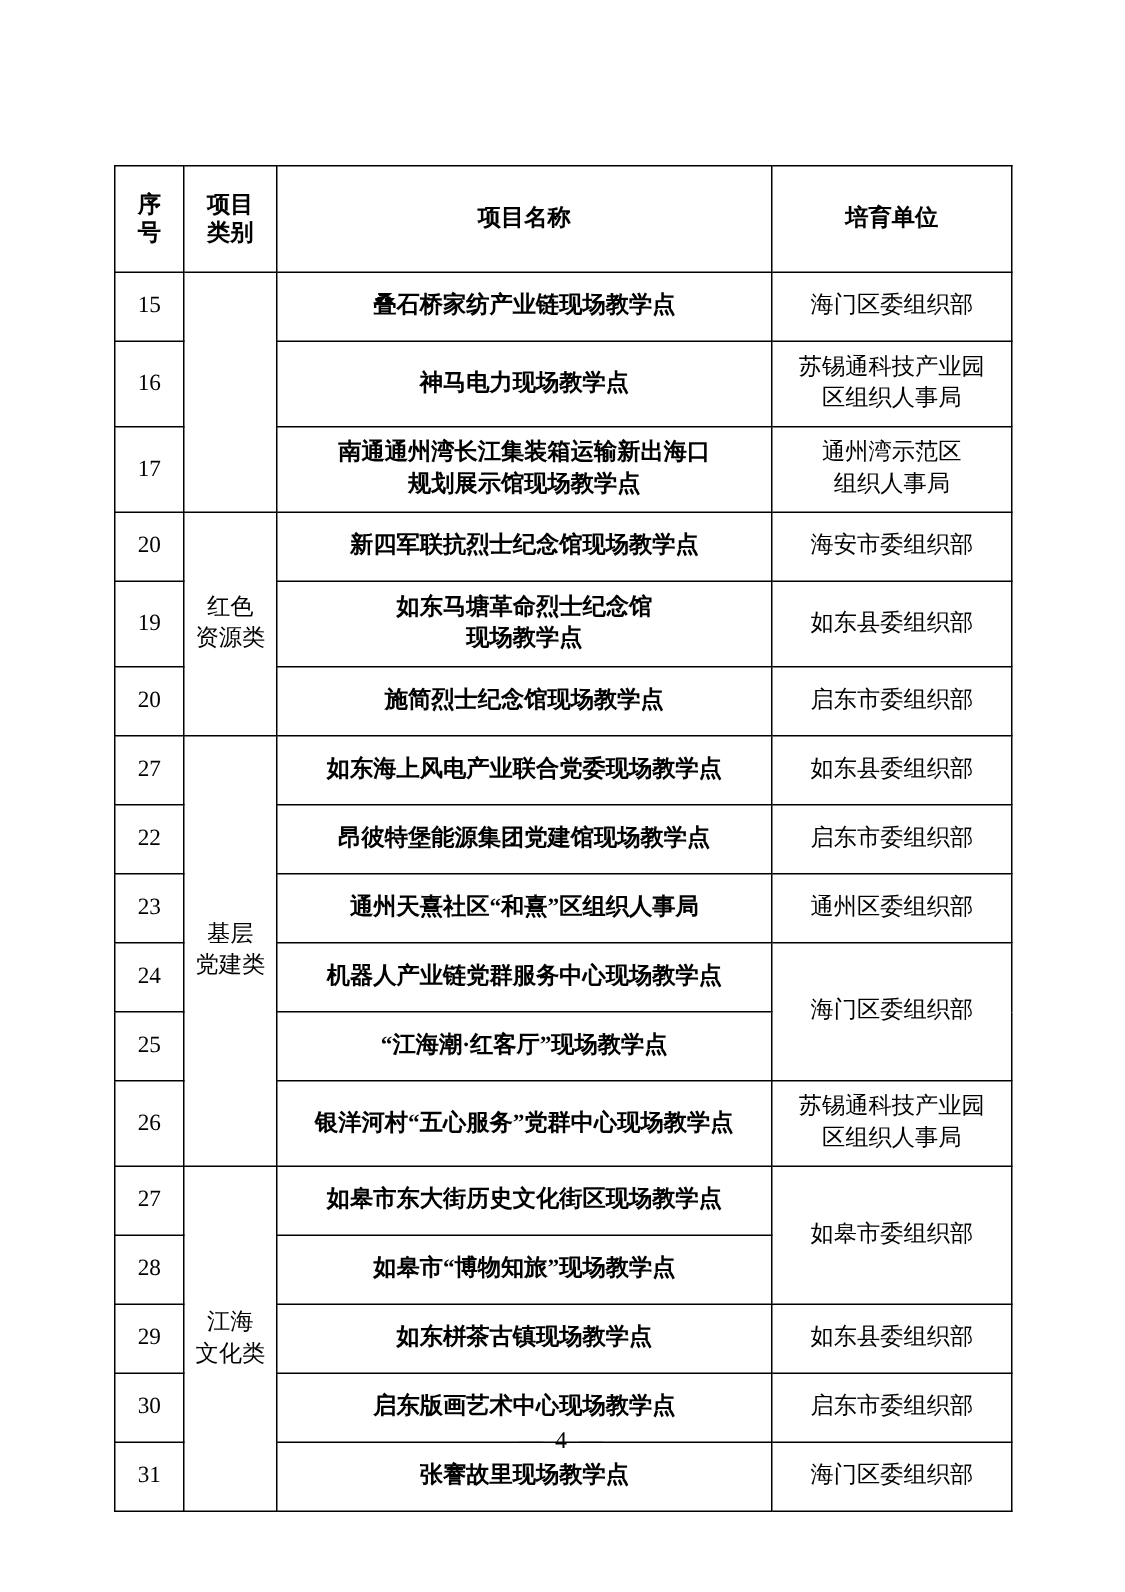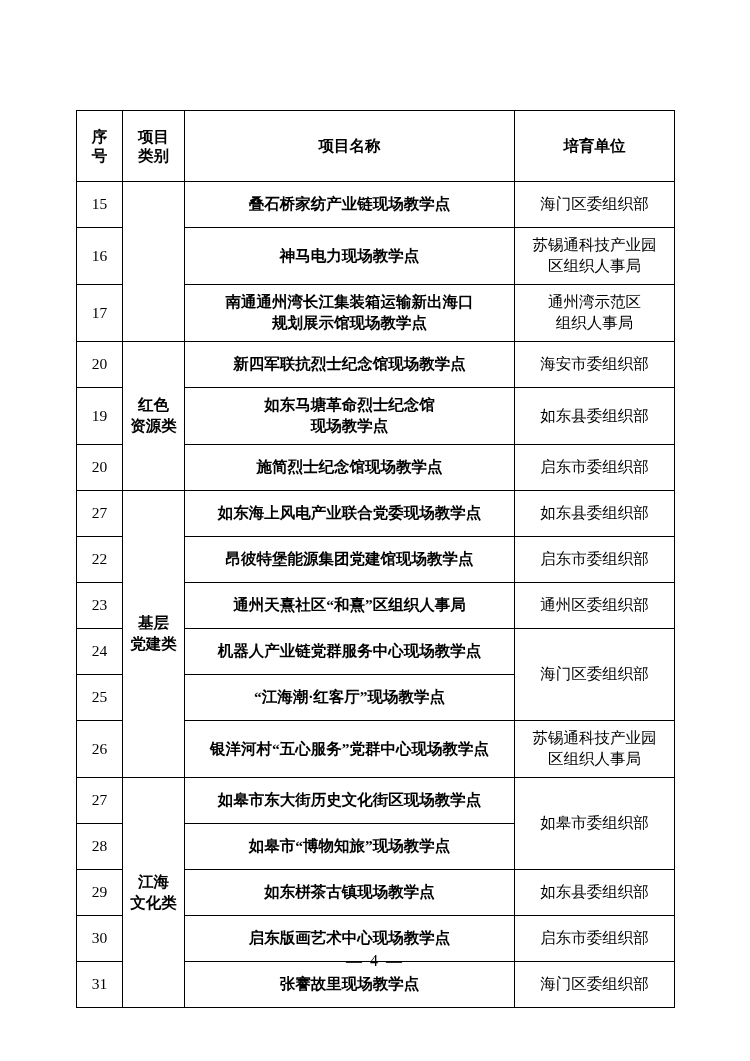--- a/index.html
+++ b/index.html
@@ -57,21 +57,21 @@
   .header-row td {
     font-weight: bold;
     height: 62px;
     font-size: 15.5px;
   }
   .header-row td.col-seq,
   .header-row td.col-cat {
     line-height: 1.25;
   }
   .cat-cell {
-    font-weight: bold;
+    font-weight: normal;
     font-size: 15.5px;
     line-height: 1.35;
   }
   .name-cell {
     font-weight: bold;
     font-size: 15.5px;
   }
   .unit-cell {
     font-size: 15.5px;
     line-height: 1.35;

